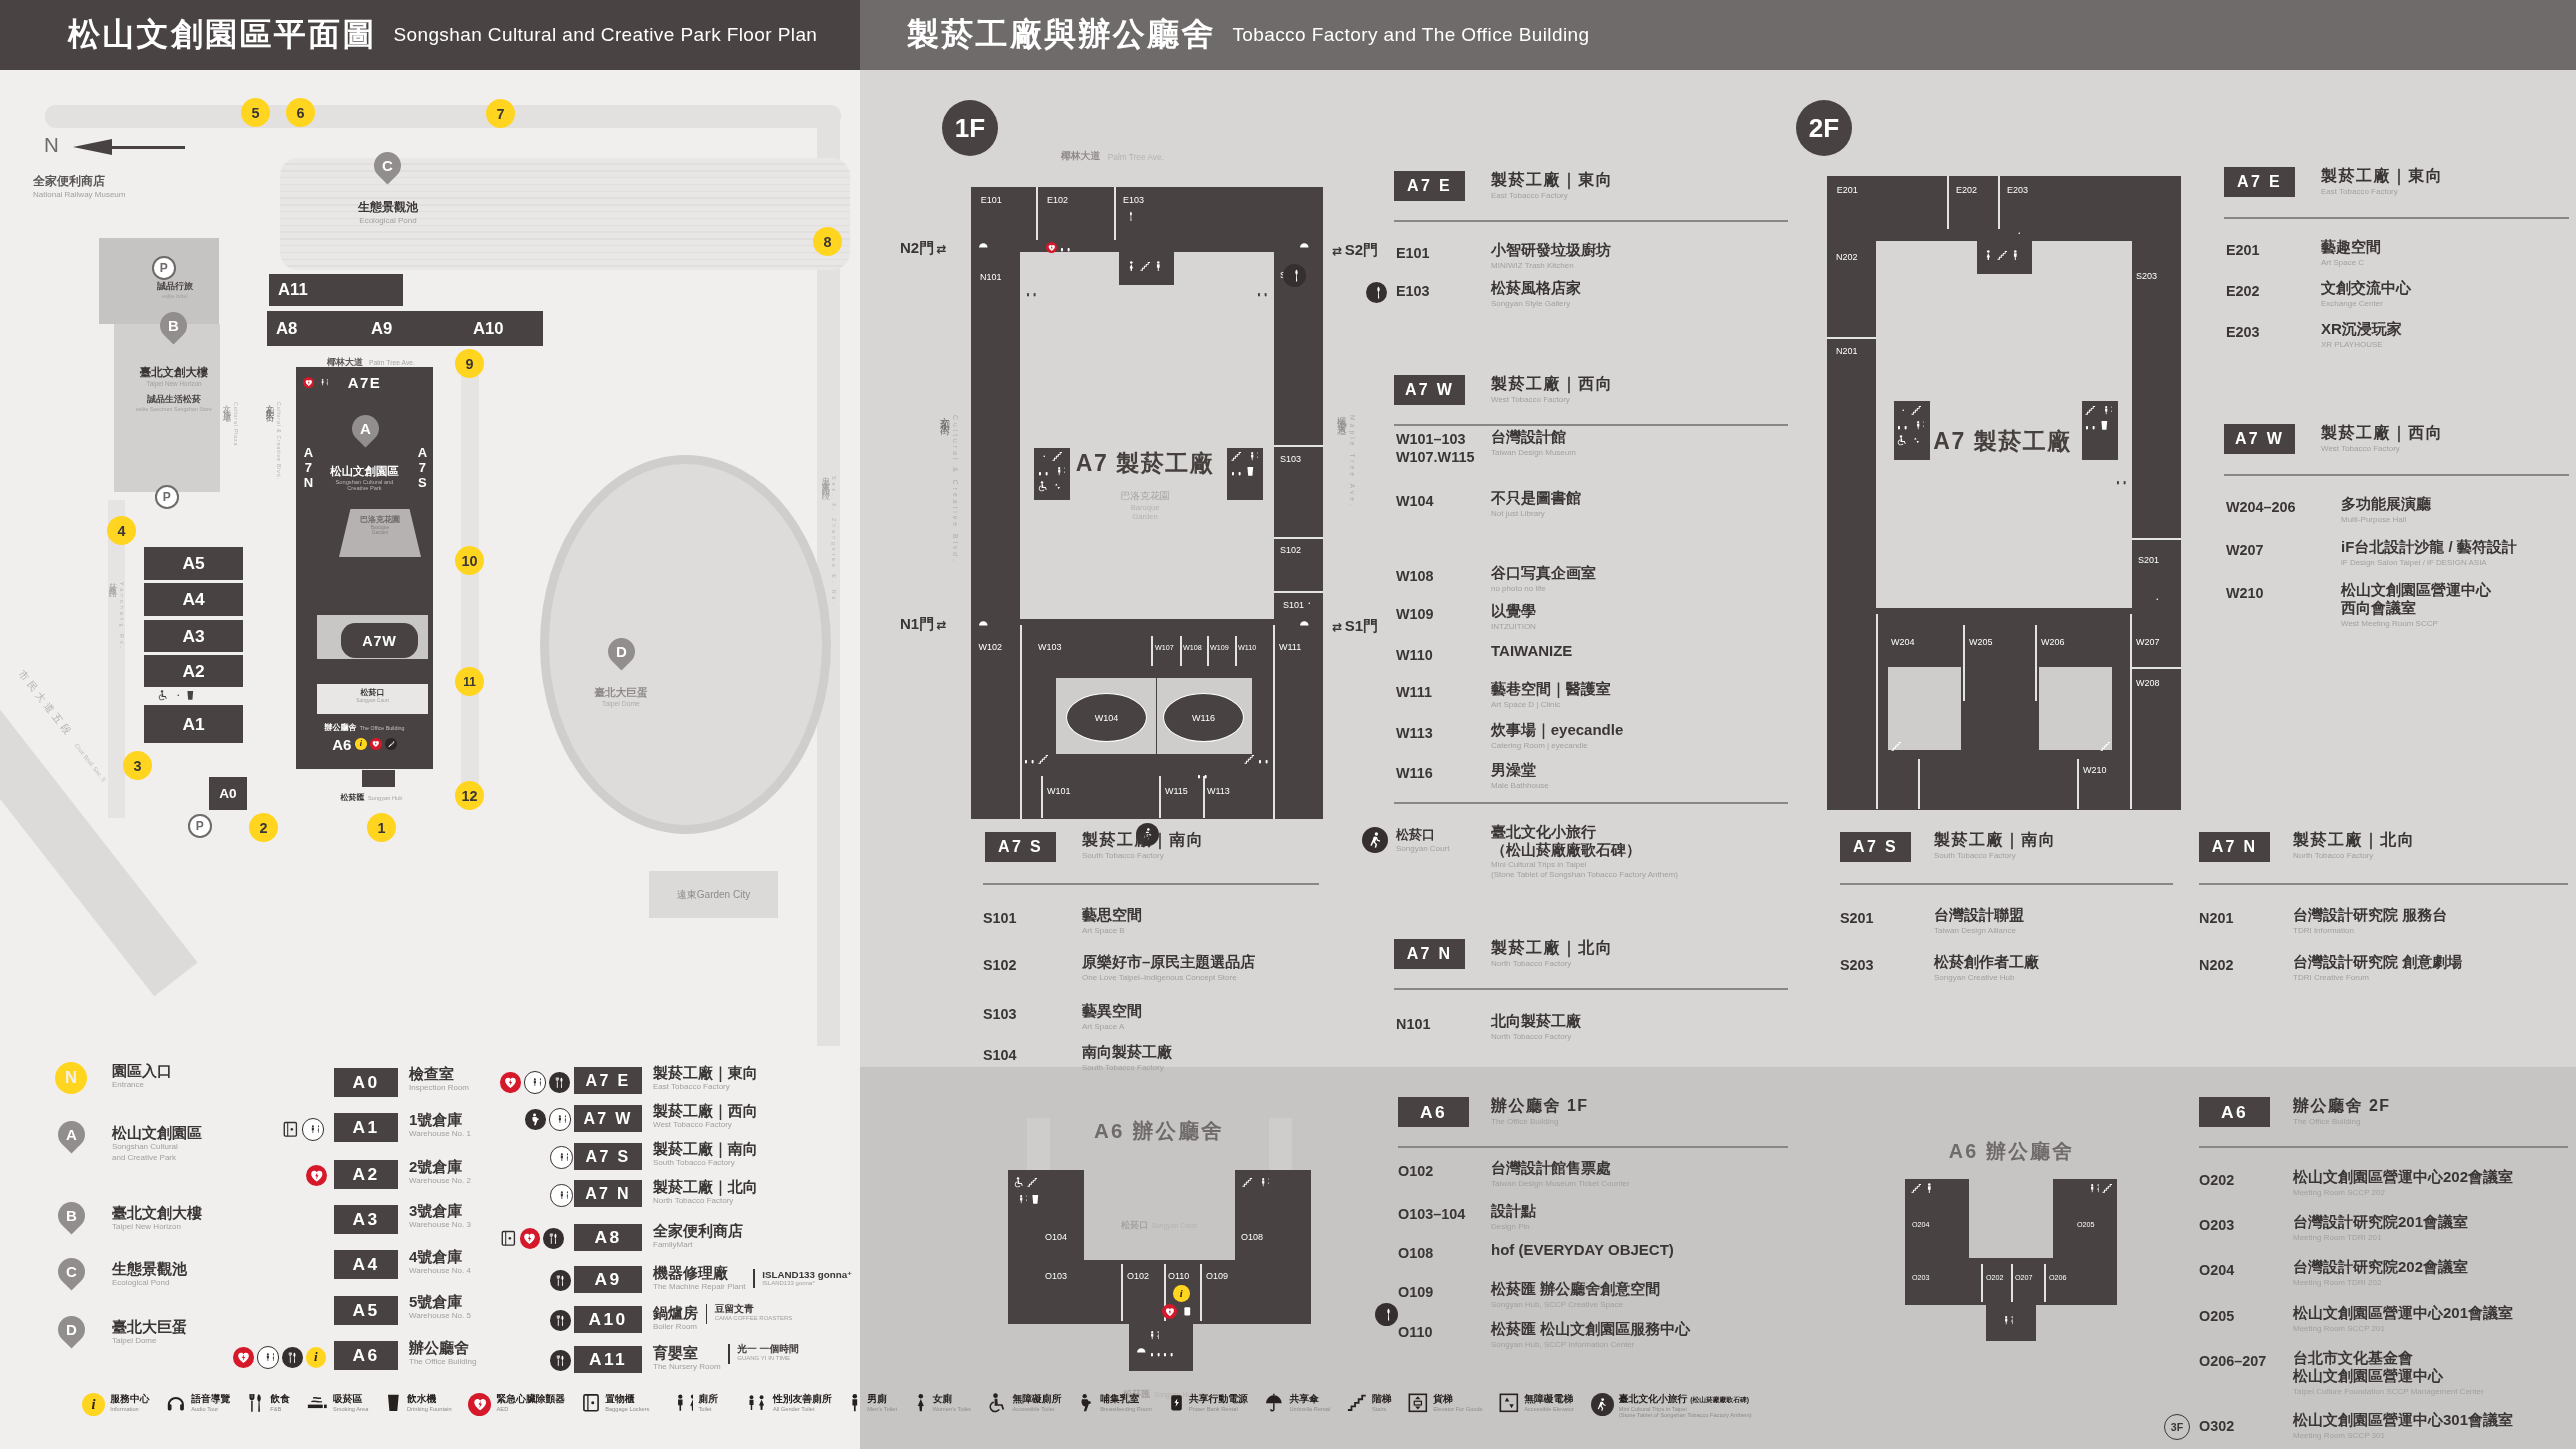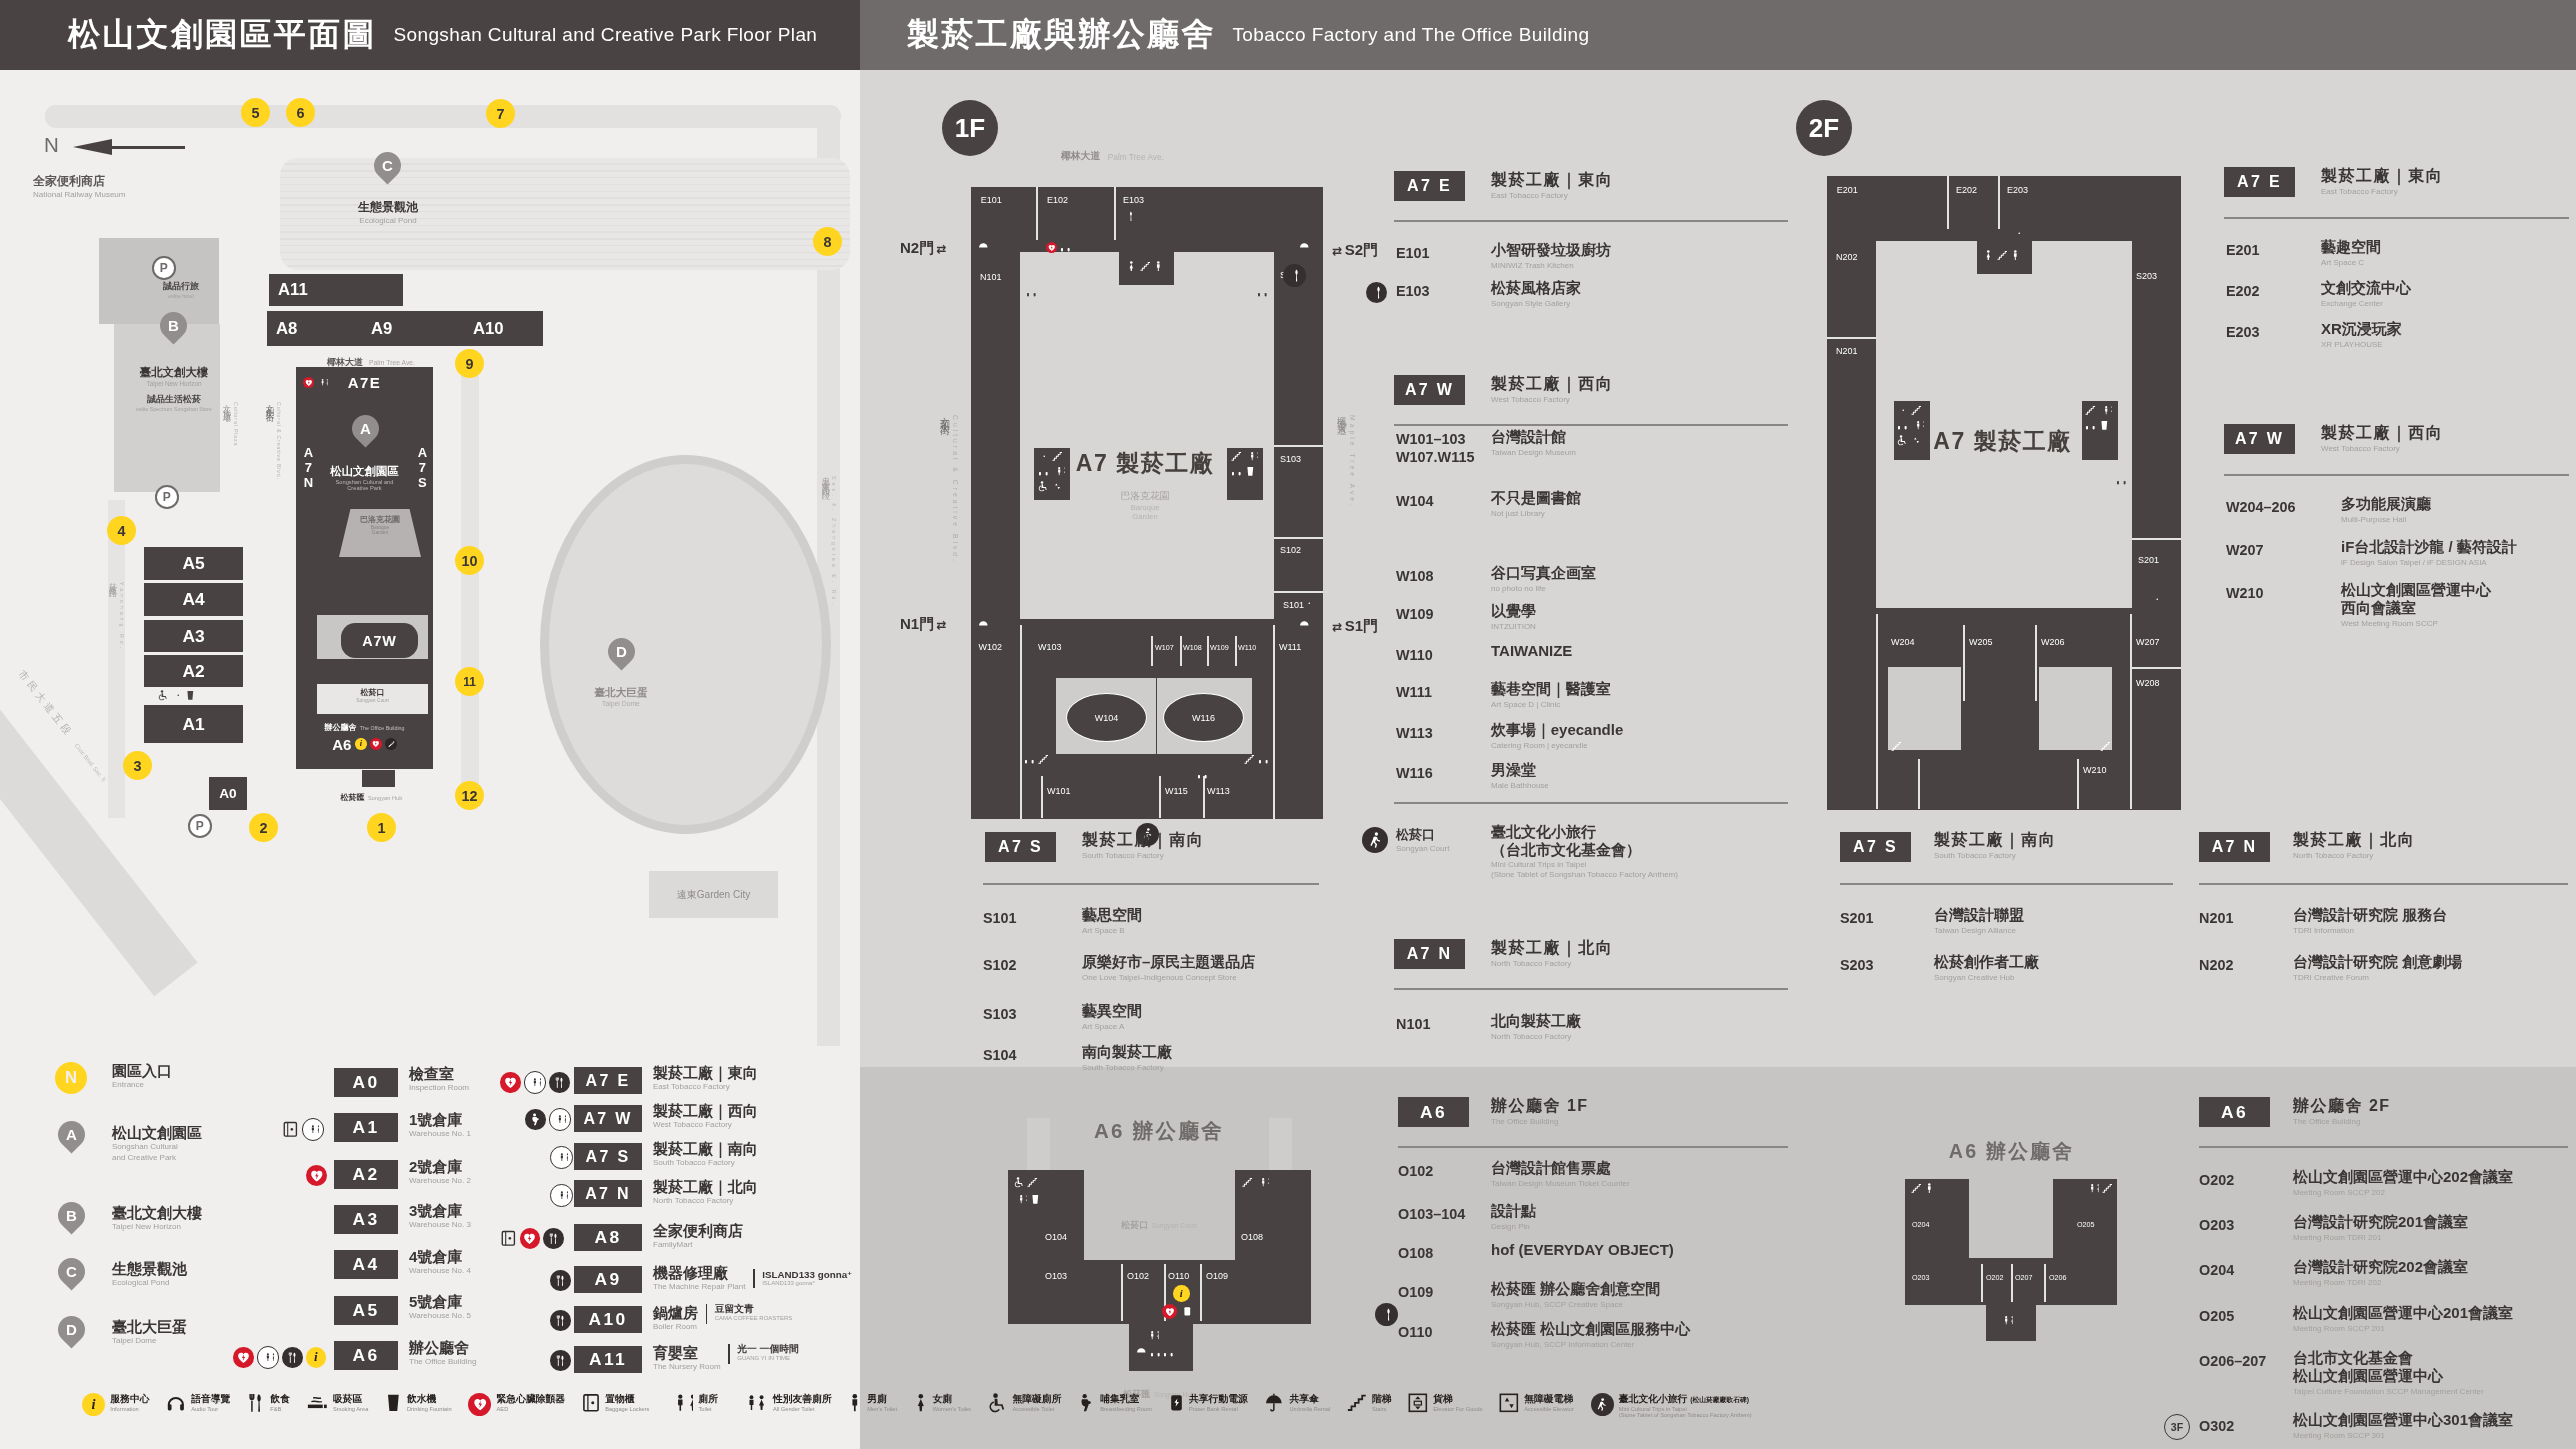--- a/index.html
+++ b/index.html
@@ -179,21 +179,21 @@
   <div class="a" style="left:318px;top:199px;width:140px;text-align:center">
     <div style="font-weight:bold;font-size:12px">生態景觀池</div>
     <div class="e10">Ecological Pond</div>
   </div>
 
   <div class="a" style="left:99px;top:238px;width:120px;height:86px;background:#c6c4c2"></div>
   <div class="a" style="left:114px;top:324px;width:106px;height:168px;background:#d2d0ce"></div>
   <div class="a pchip" style="left:152px;top:256px;width:19.7px;height:19.7px;font-size:12px">
       <span>P</span>
     </div>
-  <div class="a" style="left:124px;top:280px;width:114px;text-align:center">
+  <div class="a" style="left:118px;top:280px;width:114px;text-align:center">
     <div style="font-weight:bold;font-size:9px;color:#4a4645">誠品行旅</div>
     <div style="font-size:5.3px;color:#a29f9d">eslite hotel</div>
   </div>
   <div class="a pin" style="left:160px;top:312px">
       <span>B</span>
     </div>
   <div class="a" style="left:109px;top:365px;width:130px;text-align:center">
     <div style="font-weight:bold;font-size:11.4px">臺北文創大樓</div>
     <div style="font-size:6.4px;color:#a29f9d">Taipei New Horizon</div>
     <div style="font-weight:bold;font-size:9px;margin-top:6px;color:#4a4645">誠品生活松菸</div>
@@ -939,21 +939,21 @@
       <svg class="ic" viewBox="0 0 22 22" width="16.7" height="16.7">
         <use href="#i-walk"></use>
       </svg>
     </div>
   <div class="a" style="left:1396px;top:826px">
       <div style="font-weight:bold;font-size:13px">松菸口</div>
       <div class="e10">Songyan Court</div>
     </div>
   <div class="a" style="left:1491px;top:823px">
     <div class="t20">臺北文化小旅行</div>
-    <div class="t20">（台北市文化基金會）</div>
+    <div class="t20">（松山菸廠廠歌石碑）</div>
     <div class="e10">Mini Cultural Trips in Taipei</div>
     <div class="e10">(Stone Tablet of Songshan Tobacco Factory Anthem)</div>
     </div>
 
   <div class="a bdg" style="left:1394px;top:939px;width:71px;height:30px;font-size:16px">
       <span>A7 N</span>
     </div>
   <div class="a" style="left:1491px;top:938px">
       <div class="ttl">製菸工廠｜北向</div>
       <div class="e10">North Tobacco Factory</div>

